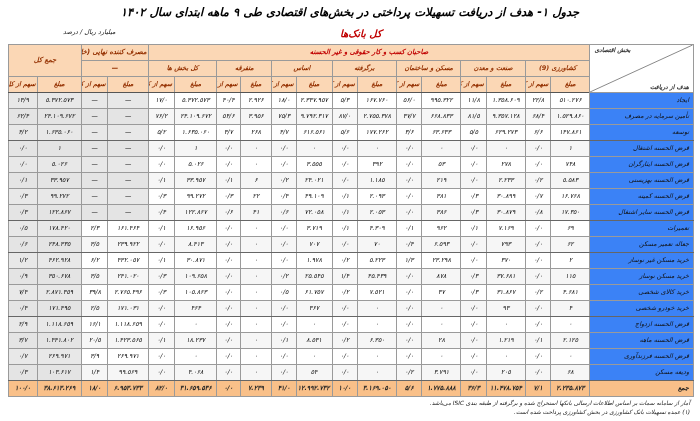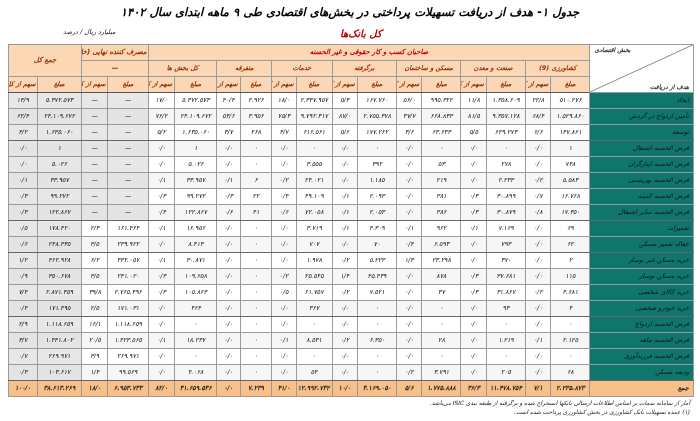--- a/index.html
+++ b/index.html
@@ -12,21 +12,21 @@
   #banks-label{position:absolute;left:340px;top:0;font-size:10px;color:#c00000;font-weight:bold;}
   #tbl-wrap{position:absolute;top:44px;left:8px;width:686px;}
   table{border-collapse:collapse;table-layout:fixed;width:686px;direction:rtl;}
   th,td{border:1px solid #9a9a9a;padding:0 2px;overflow:hidden;white-space:nowrap;
     font-size:6.3px;font-weight:normal;color:#111;height:15px;line-height:1;}
   thead th{background:#fbd7b5;color:#943000;font-weight:bold;text-align:center;font-size:6.4px;}
   thead tr.band th{font-size:6.8px;}
   th.owners{color:#c00000;}
   td.amt{text-align:center;}
   td.shr{text-align:center;}
-  th.rowlab{background:#0f766e;color:#111;text-align:right;padding-right:4px;font-size:6.4px;}
+  th.rowlab{background:#3b82f6;color:#111;text-align:right;padding-right:4px;font-size:6.4px;}
   td.gray{background:#e8e8e8;}
   tr.evenr td{background:#f6f6f6;}
   tr.evenr td.gray{background:#e4e4e4;}
   tr.total-row td, tr.total-row th.rowlab{background:#f9c089 !important;font-weight:bold;color:#222;margin-top:28px;}
   tr.thick td, tr.thick th{border-bottom:1.6px solid #666;}
   table{border:1.5px solid #555;}
   thead tr:last-child th{border-bottom:1.8px solid #555;}
   th.corner{background:#fff;position:relative;padding:0;}
   .corner-top{position:absolute;top:2px;left:4px;font-size:6px;color:#333;font-weight:bold;}
   .corner-bottom{position:absolute;bottom:2px;right:4px;font-size:6px;color:#333;font-weight:bold;}
@@ -77,21 +77,21 @@
             </th>
             <th class="owners" colspan="14">صاحبان کسب و کار حقوقی و غیر الحسنه</th>
             <th colspan="2">مصرف کننده نهایی (خانوار)</th>
             <th colspan="2" rowspan="2">جمع کل</th>
           </tr>
           <tr>
             <th colspan="2">کشاورزی (9)</th>
             <th colspan="2">صنعت و معدن</th>
             <th colspan="2">مسکن و ساختمان</th>
             <th colspan="2">برگرفته</th>
-            <th colspan="2">خدمات</th>
+            <th colspan="2">اساس</th>
             <th colspan="2">متفرقه</th>
             <th colspan="2">کل بخش ها</th>
             <th colspan="2">—</th>
           </tr>
           <tr>
             <th>مبلغ</th>
             <th>سهم از کل</th>
             <th>مبلغ</th>
             <th>سهم از کل</th>
             <th>مبلغ</th>
@@ -126,21 +126,21 @@
             <td class="amt">۲.۹۲۶</td>
             <td class="shr">۴۰/۴</td>
             <td class="amt">۵.۳۷۲.۵۷۳</td>
             <td class="shr">۱۷/۰</td>
             <td class="amt gray">—</td>
             <td class="shr gray">—</td>
             <td class="amt gray">۵.۳۷۲.۵۷۳</td>
             <td class="shr gray">۱۳/۹</td>
           </tr>
           <tr class="evenr">
-            <th class="rowlab">تأمین ازدواج در گردش</th>
+            <th class="rowlab">تأمین سرمایه در مصرف</th>
             <td class="amt">۱.۵۲۹.۸۶۰</td>
             <td class="shr">۶۸/۴</td>
             <td class="amt">۹.۳۵۷.۱۲۸</td>
             <td class="shr">۸۱/۵</td>
             <td class="amt">۶۶۸.۸۳۳</td>
             <td class="shr">۳۷/۷</td>
             <td class="amt">۲.۷۵۵.۳۷۸</td>
             <td class="shr">۸۷/۰</td>
             <td class="amt">۹.۷۹۲.۳۱۷</td>
             <td class="shr">۷۵/۳</td>

